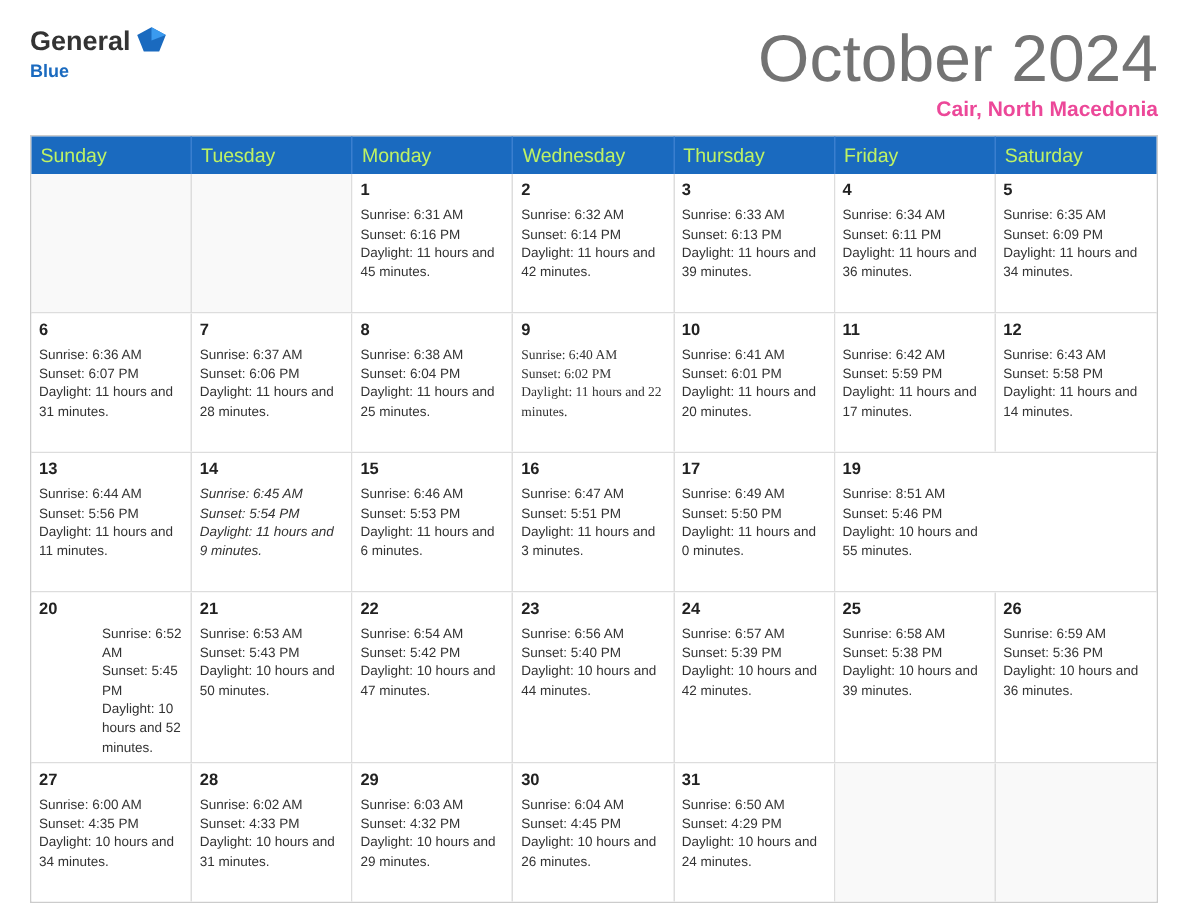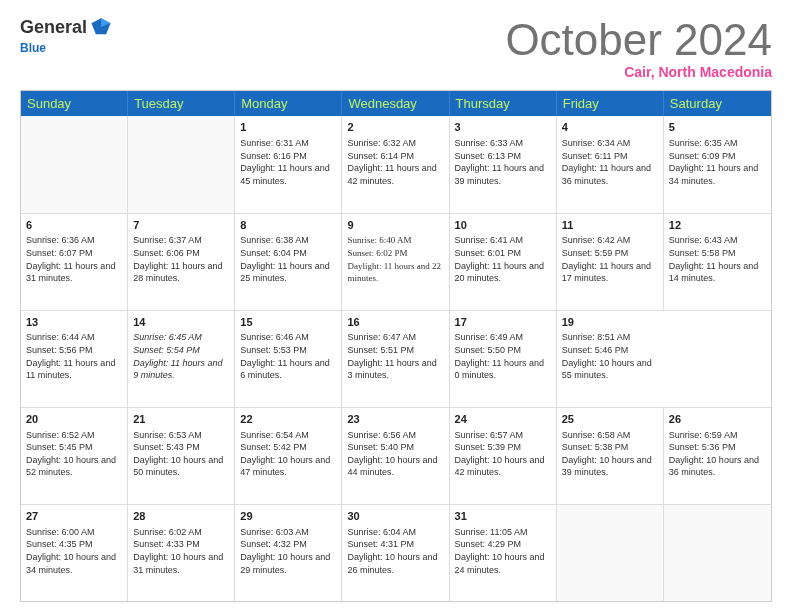--- a/index.html
+++ b/index.html
@@ -251,21 +251,21 @@
           <div class="cal-cell">
             <span class="day-num">19</span>
             <div class="cell-text" style="white-space: pre-line;">Sunrise: 8:51 AM
 Sunset: 5:46 PM
 Daylight: 10 hours and 55 minutes.</div>
           </div>
         </div>
         <div class="cal-row">
           <div class="cal-cell">
             <span class="day-num">20</span>
-            <div class="cell-text" style="white-space: pre-line;">Sunrise: 6:52 AM
+            <div class="cell-text" style="white-space: pre-line; margin-left: 42px;">Sunrise: 6:52 AM
 Sunset: 5:45 PM
 Daylight: 10 hours and 52 minutes.</div>
           </div>
           <div class="cal-cell">
             <span class="day-num">21</span>
             <div class="cell-text" style="white-space: pre-line;">Sunrise: 6:53 AM
 Sunset: 5:43 PM
 Daylight: 10 hours and 50 minutes.</div>
           </div>
           <div class="cal-cell">
@@ -314,26 +314,26 @@
           </div>
           <div class="cal-cell">
             <span class="day-num">29</span>
             <div class="cell-text" style="white-space: pre-line;">Sunrise: 6:03 AM
 Sunset: 4:32 PM
 Daylight: 10 hours and 29 minutes.</div>
           </div>
           <div class="cal-cell">
             <span class="day-num">30</span>
             <div class="cell-text" style="white-space: pre-line;">Sunrise: 6:04 AM
-Sunset: 4:31 PM
+Sunset: 4:45 PM
 Daylight: 10 hours and 26 minutes.</div>
           </div>
           <div class="cal-cell">
             <span class="day-num">31</span>
-            <div class="cell-text" style="white-space: pre-line;">Sunrise: 11:05 AM
+            <div class="cell-text" style="white-space: pre-line;">Sunrise: 6:50 AM
 Sunset: 4:29 PM
 Daylight: 10 hours and 24 minutes.</div>
           </div>
           <div class="cal-cell empty"></div>
           <div class="cal-cell empty"></div>
         </div>
       </div>
   </div>
 </div>
 

